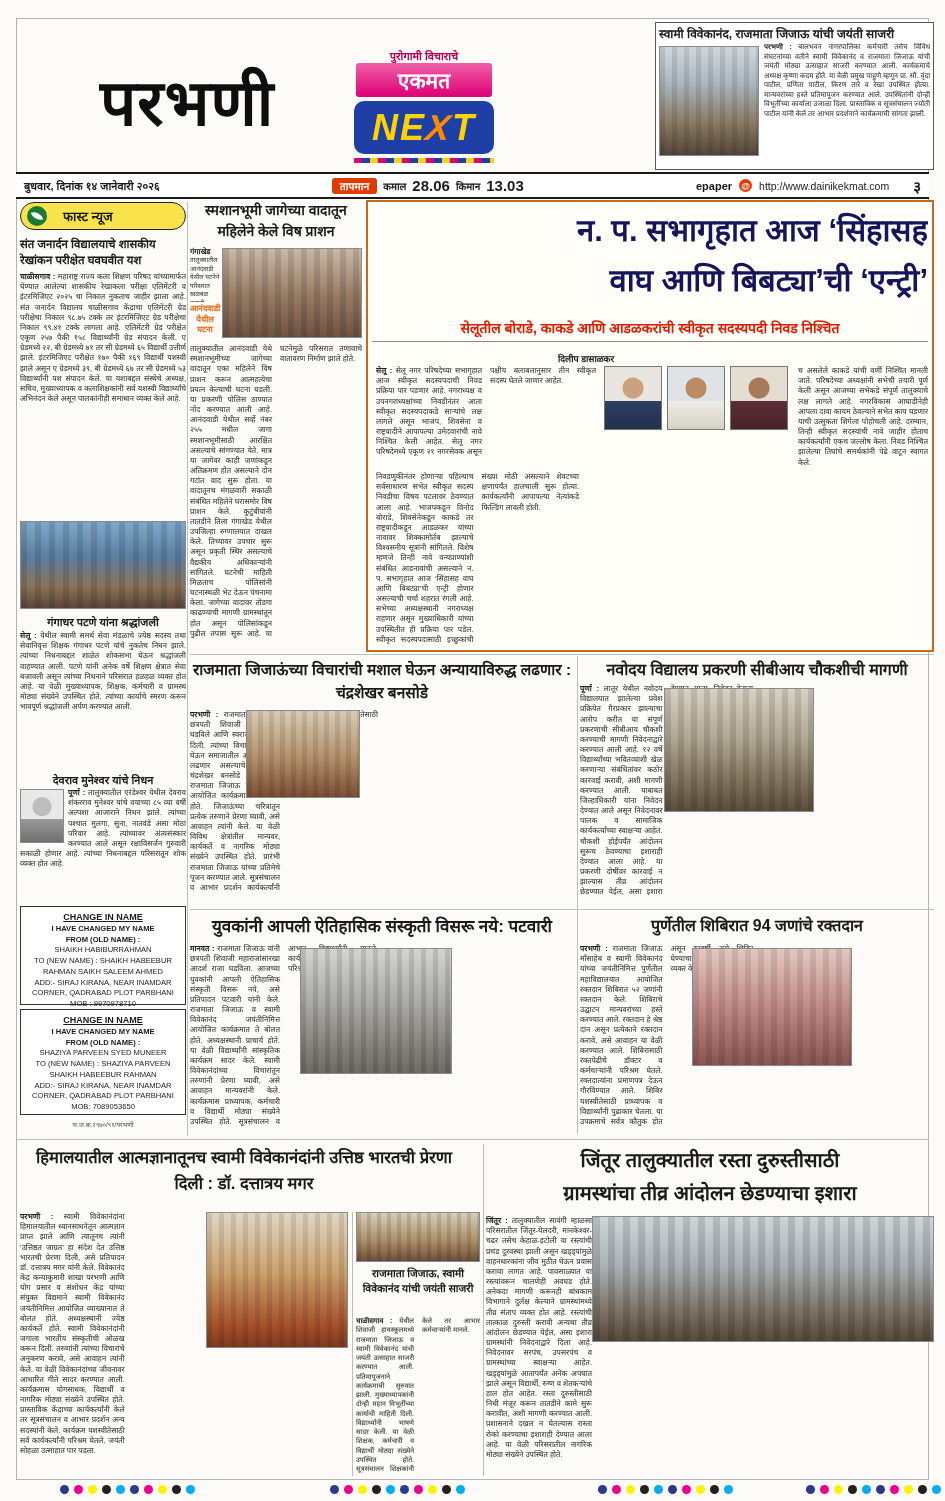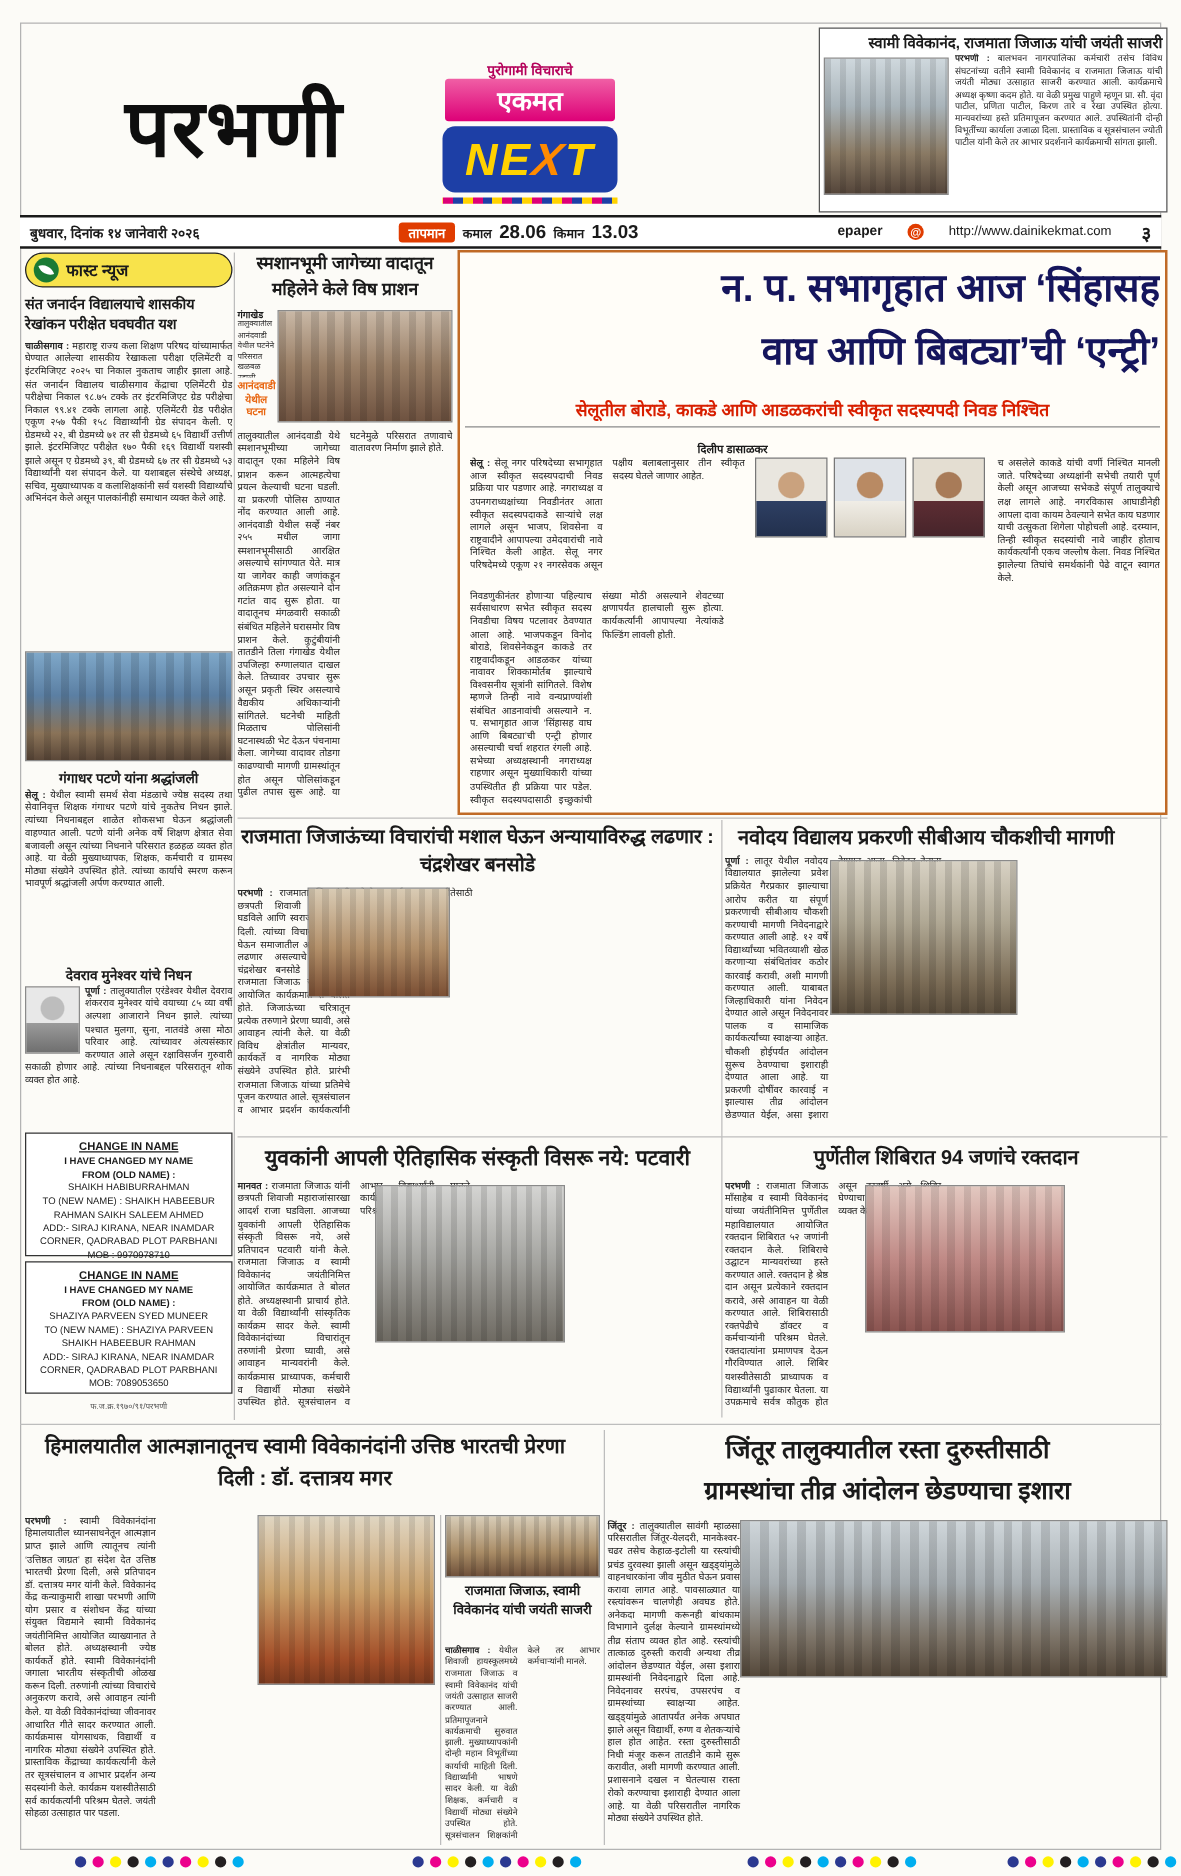--- a/index.html
+++ b/index.html
@@ -21,43 +21,43 @@
 #mast-title{left:100px;top:52px;width:256px;height:112px;font-size:64px;font-weight:800;color:#0e0e0e;line-height:1.6;letter-spacing:1px}
 #mast-tagline{left:356px;top:48px;width:136px;text-align:center;font-size:11px;font-weight:700;color:#b4005a}
 #mast-ekmat{left:356px;top:63px;width:136px;height:34px;background:linear-gradient(180deg,#f court;f05fa5,#dd0077);background:linear-gradient(180deg,#f05fa5,#dd0077);color:#fff;font-size:21px;font-weight:800;display:flex;align-items:center;justify-content:center;border-radius:3px}
 #mast-next{left:354px;top:101px;width:140px;height:53px;background:#1d3fa6;border-radius:10px;display:flex;align-items:center;justify-content:center;font-style:italic;font-weight:800;font-size:36px;letter-spacing:2px}
 #mast-next .ne,#mast-next .t{color:#ffd200}
 #mast-next .x{color:#ff8a00;transform:skewX(-8deg)}
 #mast-strip{left:354px;top:158px;width:140px;height:5px;background:repeating-linear-gradient(90deg,#dd0077 0 8px,#1d3fa6 8px 16px,#ffd200 16px 24px)}
 
 
 #top-news{left:655px;top:22px;width:279px;height:148px;border:1px solid #555;background:#fff;padding:3px}
-#tn-headline{font-size:12px;font-weight:800;text-align:right;line-height:1.45}
+#tn-headline{font-size:12px;font-weight:800;text-align:left;line-height:1.45}
 #tn-photo{position:static;float:left;width:100px;height:110px;margin:3px 5px 0 0;border:1px solid #8a8a8a;
   background:repeating-linear-gradient(90deg,rgba(0,0,0,.10) 0 5px,rgba(0,0,0,0) 5px 12px),linear-gradient(180deg,#cfd8dd 0%,#a9b4ba 35%,#8a7a64 70%,#54453a 100%)}
 #tn-body{font-size:7.1px}
 
 
 #datebar{left:16px;top:172px;width:913px;height:27px;border-top:2px solid #1a1a1a;border-bottom:2px solid #1a1a1a;
   display:flex;align-items:center;padding:0 8px;gap:10px;background:#fff}
 #db-date{font-size:11px;font-weight:700}
 .db-spacer{flex:1}
 #db-temp{display:flex;align-items:center;gap:6px}
 #db-temp .chip{background:#e03c00;color:#fff;font-size:10.5px;font-weight:700;padding:1px 8px;border-radius:3px}
 #db-temp .lbl{font-size:10px;font-weight:700}
 #db-temp .val{font-size:15px;font-weight:800}
-#db-epaper{display:flex;align-items:flex-start;gap:20px}
+#db-epaper{display:flex;align-items:center;gap:7px}
 #db-epaper .ep{font-size:11px;font-weight:800}
 #db-epaper .at{width:13px;height:13px;border-radius:50%;background:#e03c00;color:#fff;font-size:9px;display:inline-flex;align-items:center;justify-content:center;font-weight:700}
 #db-epaper .url{font-size:10.5px}
 #db-page{font-size:15px;font-weight:800;margin-left:14px}
 
 
 #fast-header{left:20px;top:202px;width:166px;height:28px;border:1.5px solid #222;border-radius:14px;
-  background:#f8e34b;display:flex;align-items:center;gap:6px;padding:0 6px}
+  background:#f8e34b;display:flex;align-items:center;gap:16px;padding:0 6px}
 .leaf-circle{width:20px;height:20px;border-radius:50%;background:#1a7a34;display:inline-flex;align-items:center;justify-content:center;flex:none}
 .leaf{width:10px;height:10px;background:#fff;border-radius:0 100% 0 100%;transform:rotate(-18deg)}
 #fast-label{font-size:13px;font-weight:800}
 #fast-headline{left:20px;top:236px;width:166px;font-size:11.5px;font-weight:800;line-height:1.4}
 #fast-body{left:20px;top:272px;width:166px;height:246px}
 #fast-photo{left:20px;top:521px;width:166px;height:88px;
   background:repeating-linear-gradient(90deg,rgba(0,0,0,.12) 0 6px,rgba(0,0,0,0) 6px 14px),linear-gradient(180deg,#7fa8c9 0%,#5b7fa3 40%,#8a7358 75%,#5a4738 100%)}
 #shrad-headline{left:20px;top:614px;width:166px;text-align:center;font-size:11px;font-weight:800}
 #shrad-body{left:20px;top:631px;width:166px;height:138px}
 #nidhan-headline{left:20px;top:772px;width:166px;text-align:center;font-size:11px;font-weight:800}
@@ -99,21 +99,21 @@
 #port-3{background:radial-gradient(circle at 50% 34%,#a87b58 10px,transparent 11px),linear-gradient(180deg,#e4ded2 0 55%,#5d2d33 55%,#46242a 100%)}
 #main-colc{position:absolute;left:426px;top:160px;width:130px;height:284px}
 #main-rowb{position:absolute;left:4px;top:266px;width:414px;height:178px}
 
 
 #mash-headline{left:190px;top:658px;width:384px;text-align:center;font-size:15.5px;font-weight:800;line-height:1.5}
 #mash-body{left:190px;top:710px;width:384px;height:194px}
 #mash-photo{left:246px;top:710px;width:114px;height:88px;background:repeating-linear-gradient(90deg,rgba(0,0,0,.10) 0 5px,rgba(0,0,0,0) 5px 11px),linear-gradient(180deg,#d9cbb4 0%,#b3906a 55%,#7a4e33 100%)}
 
 
-#nav-headline{left:564px;top:658px;width:354px;text-align:center;font-size:16px;font-weight:800}
+#nav-headline{left:580px;top:658px;width:354px;text-align:center;font-size:16px;font-weight:800}
 #nav-body{left:580px;top:684px;width:354px;height:220px}
 #nav-photo{left:664px;top:688px;width:150px;height:124px;background:repeating-linear-gradient(90deg,rgba(0,0,0,.12) 0 6px,rgba(0,0,0,0) 6px 13px),linear-gradient(180deg,#d8d2c4 0%,#b0a894 40%,#7a6b55 80%,#5a4d3c 100%)}
 
 
 #san-headline{left:190px;top:914px;width:384px;text-align:center;font-size:17px;font-weight:800}
 #san-body{left:190px;top:944px;width:384px;height:192px}
 #san-photo{left:300px;top:948px;width:152px;height:126px;background:repeating-linear-gradient(90deg,rgba(0,0,0,.12) 0 5px,rgba(0,0,0,0) 5px 12px),linear-gradient(180deg,#d4d4d2 0%,#a8a8a4 45%,#6e6a62 100%)}
 
 
 #rakt-headline{left:580px;top:914px;width:354px;text-align:center;font-size:16px;font-weight:800}

